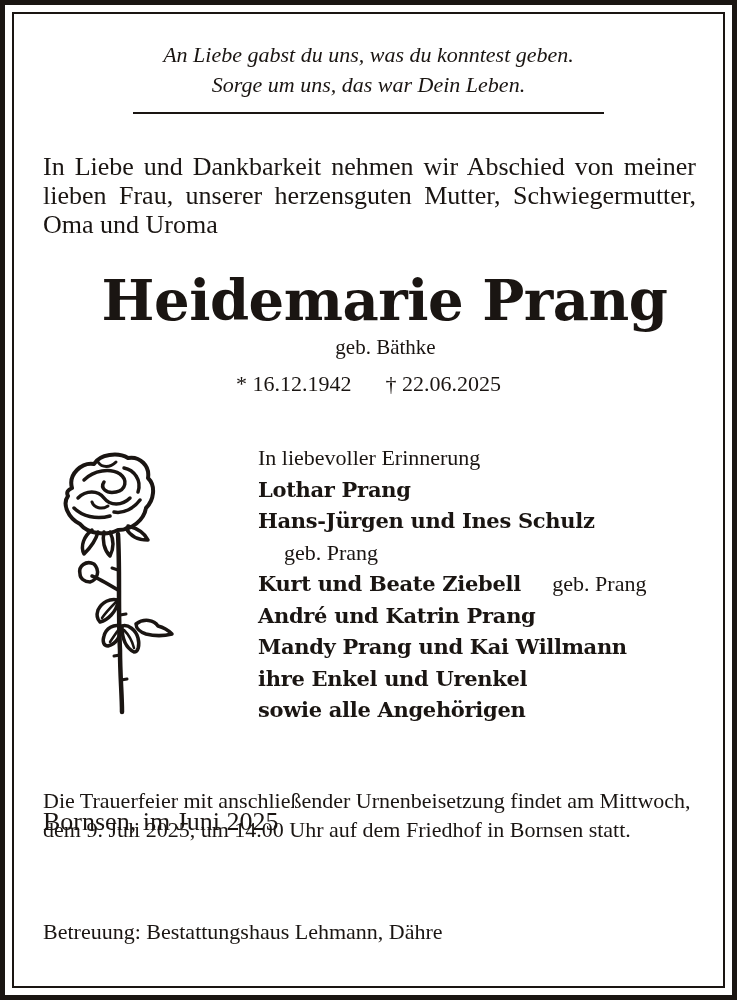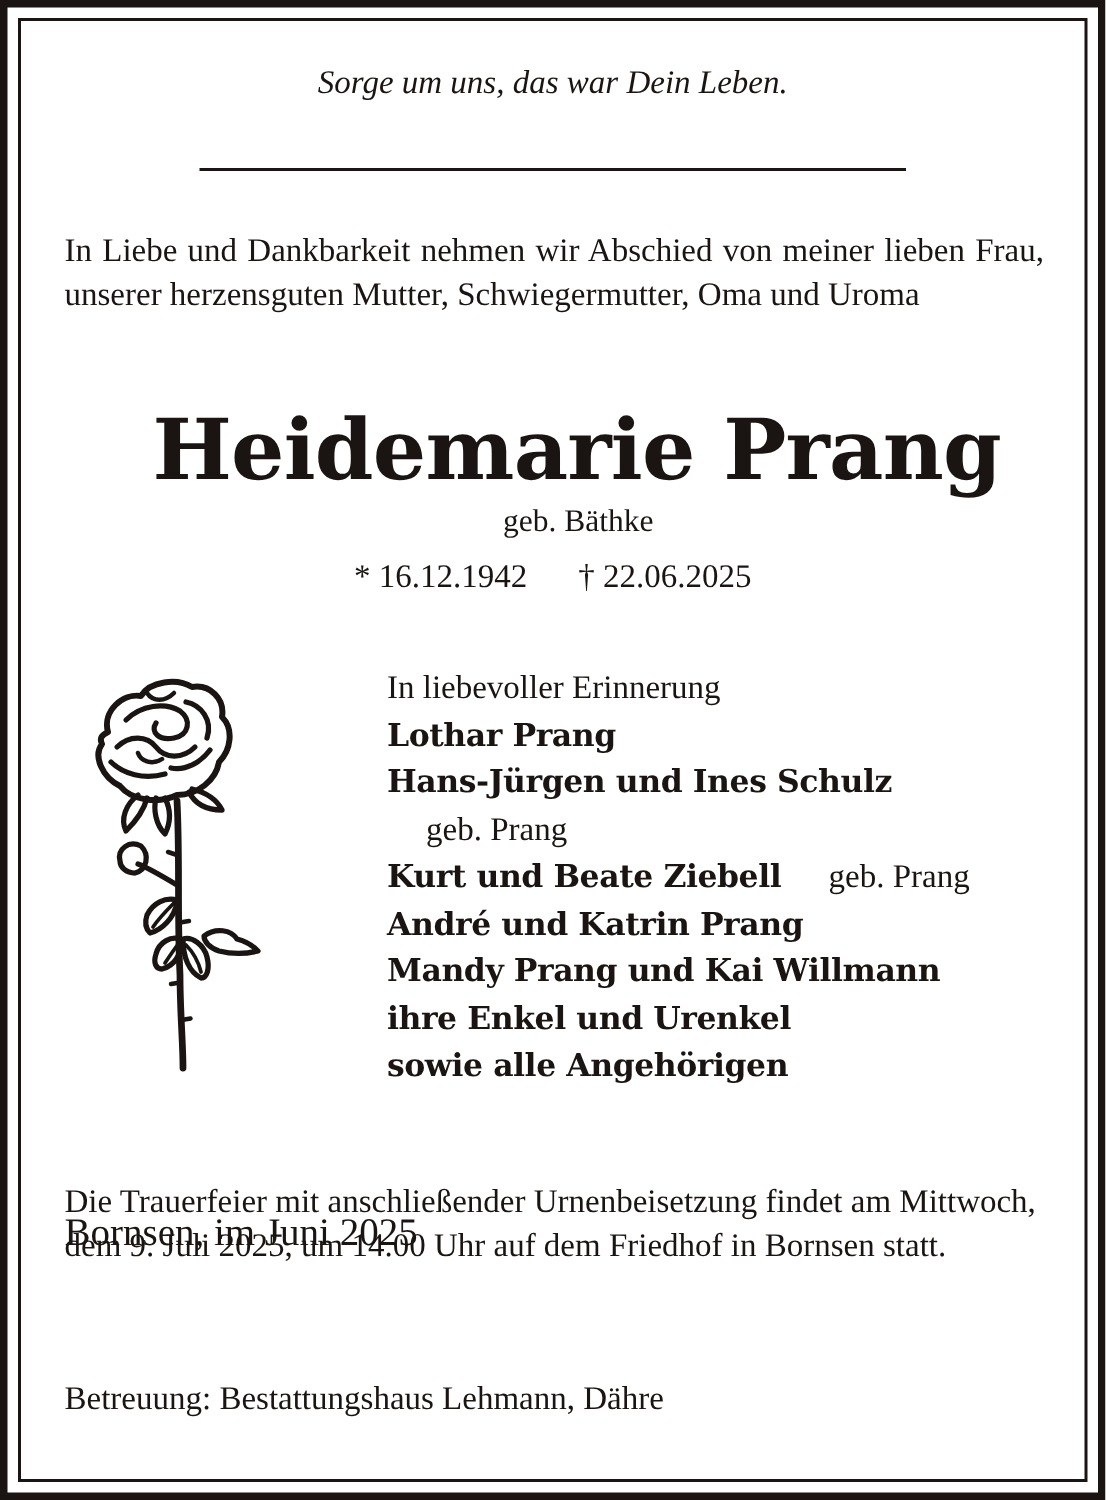--- a/index.html
+++ b/index.html
@@ -14,21 +14,21 @@
                    border: 2px solid #1a1512; background: #ffffff; }
 
     .abs { position: absolute; }
 
     .motto { left: 0; width: 737px; top: 40px; text-align: center;
              font-family: "Liberation Serif", serif; font-style: italic;
              font-size: 22px; line-height: 30px; }
     .divider { left: 133px; width: 471px; top: 112px; height: 2px; background: #1a1512; }
 
     .intro { left: 43px; width: 653px; top: 152px;
-             font-family: "Liberation Serif", serif; font-size: 22px; line-height: 29px;
+             font-family: "Liberation Serif", serif; font-size: 26px; line-height: 29px;
              text-align: justify; text-align-last: left; }
 
     .name { left: 16px; width: 737px; top: 262px; text-align: center;
             font-family: "DejaVu Serif", serif; font-weight: bold; font-size: 56px;
             letter-spacing: -0.5px; line-height: 76px; }
     .maiden { left: 0; width: 737px; top: 334px; text-align: center;
               font-family: "Liberation Serif", serif; font-size: 21px; line-height: 26px; padding-left: 17px; }
     .dates { left: 0; width: 737px; top: 370px; text-align: center;
              font-family: "Liberation Serif", serif; font-size: 22px; line-height: 28px; }
     .dates span { display: inline-block; }
@@ -52,20 +52,21 @@
   </style>
 </head>
 <body>
 
 <div class="frame-outer">
   <div class="frame-gap"></div>
   <div class="frame-inner"></div>
 </div>
 
 <div class="abs motto">
+  <div>An Liebe gabst du uns, was du konntest geben.</div>
   <div>Sorge um uns, das war Dein Leben.</div>
 </div>
 
 <div class="abs divider"></div>
 
 <div class="abs intro">In Liebe und Dankbarkeit nehmen wir Abschied von meiner lieben Frau, unserer herzensguten Mutter, Schwiegermutter, Oma und Uroma</div>
 
 <div class="abs name">Heidemarie Prang</div>
 <div class="abs maiden">geb. Bäthke</div>
 <div class="abs dates">

